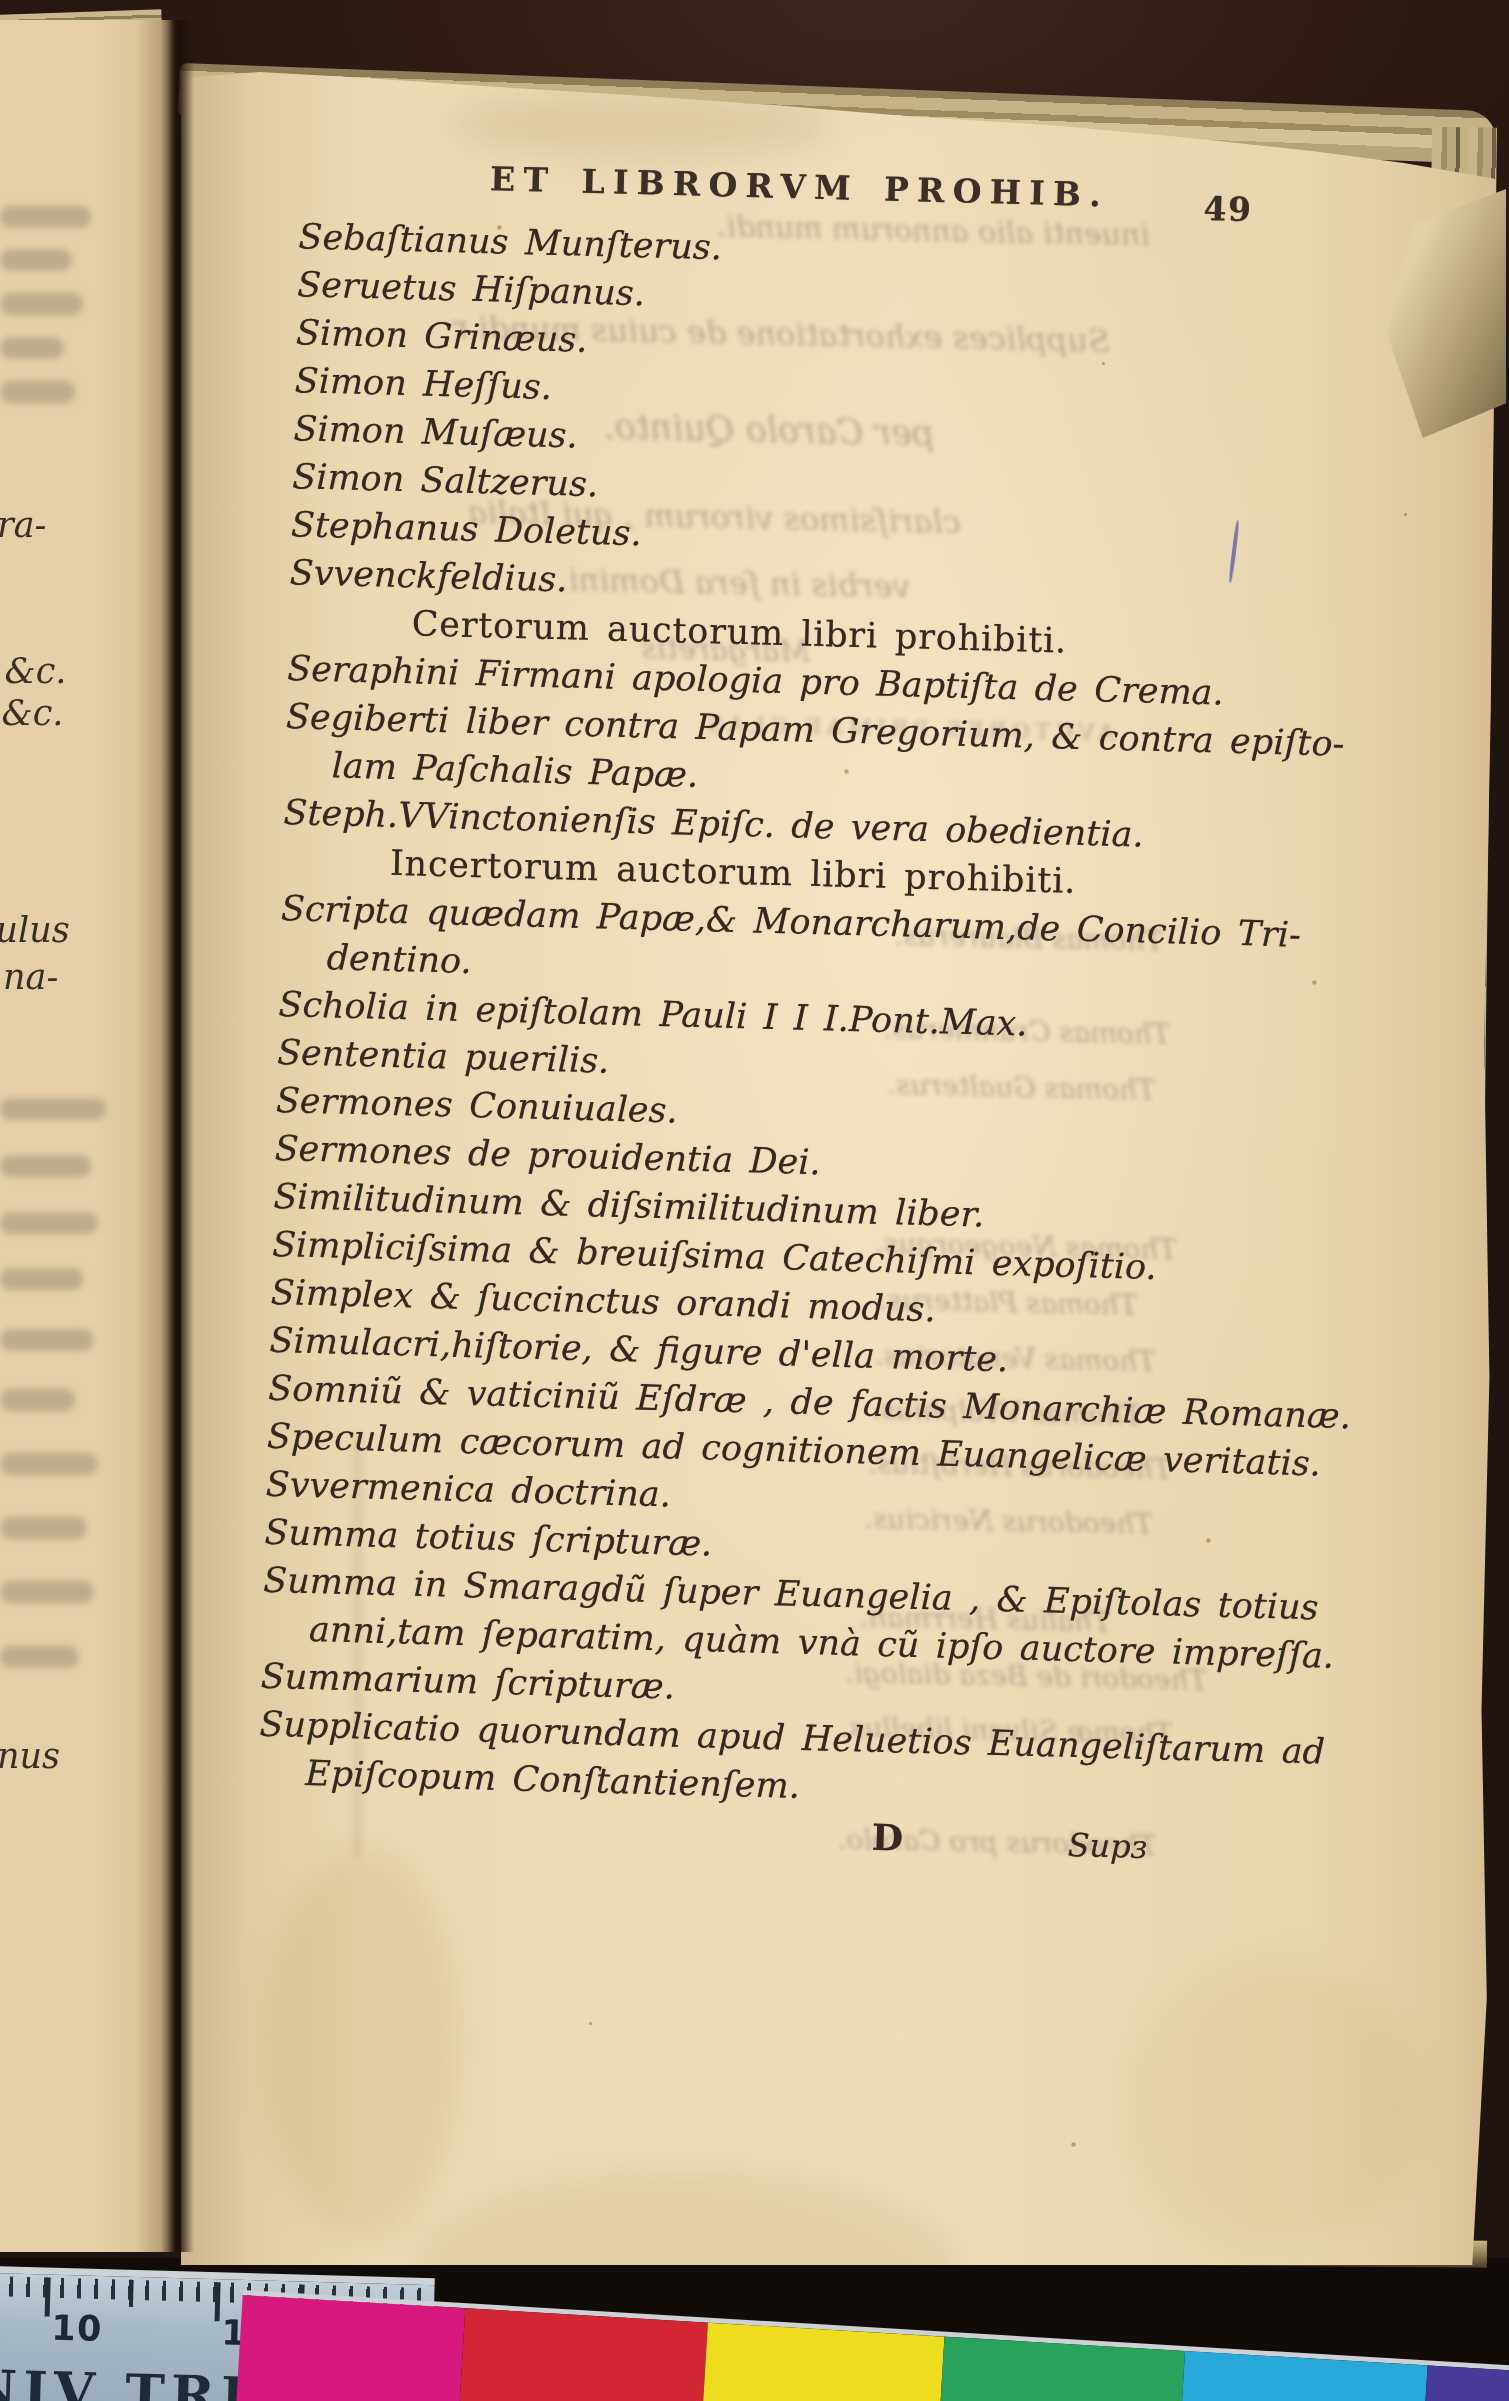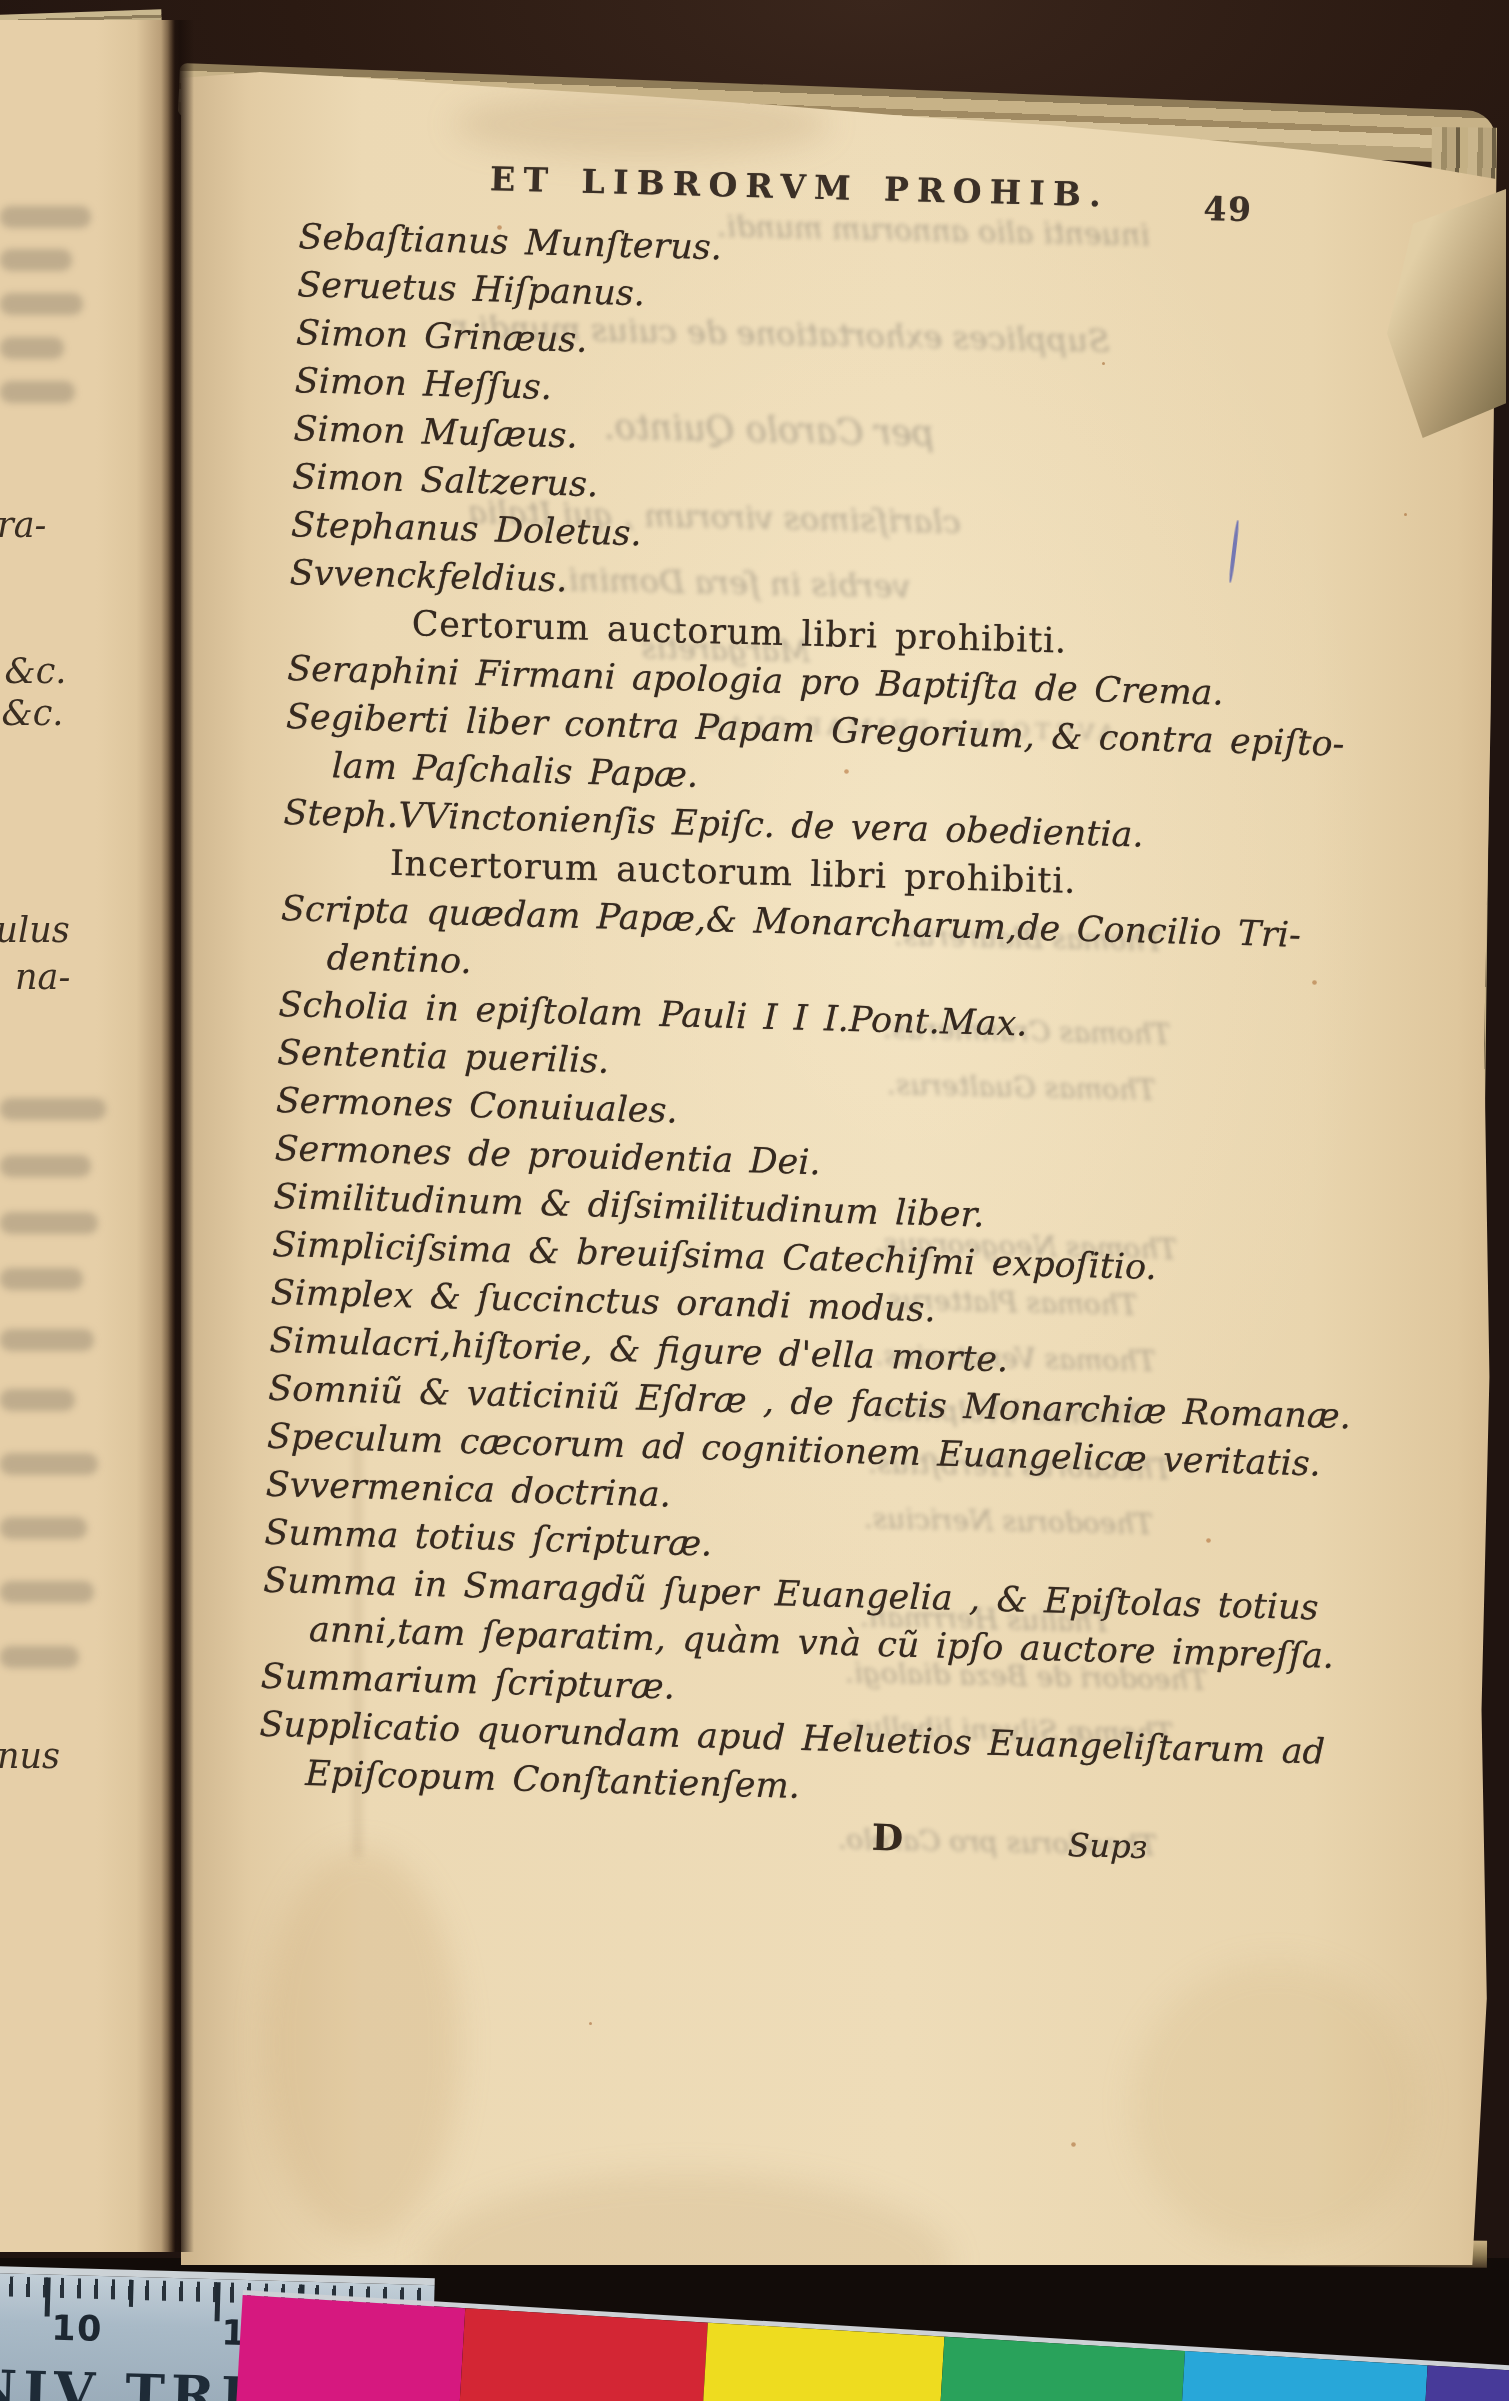--- a/index.html
+++ b/index.html
@@ -106,21 +106,21 @@
       <div class="smudge" style="left: 0px; top: 1497px; width: 87px;"></div>
       <div class="smudge" style="left: 0px; top: 1561px; width: 94px;"></div>
       <div class="smudge" style="left: 0px; top: 1626px; width: 79px;"></div>
     </div>
   <div>
 
   <div class="frag" style="left: -3px; top: 485px;">ra-</div>
       <div class="frag" style="left: 4.5px; top: 631px;">&amp;c.</div>
       <div class="frag" style="left: 1.5px; top: 673px;">&amp;c.</div>
       <div class="frag" style="left: -4.5px; top: 890px;">ulus</div>
-      <div class="frag" style="left: 15px; top: 937px;">na-</div>
+      <div class="frag" style="left: 3px; top: 937px;">na-</div>
       <div class="frag" style="left: -3px; top: 1716px;">nus</div>
     </div>
 </div>
 <div class="gutter"></div>
 
 <div class="paper">
   <div class="stain" style="left:83px;top:1804px;width:196px;height:392px;background:rgba(190,150,95,.20);"></div>
   <div class="stain" style="left:242px;top:2128px;width:528px;height:181px;background:rgba(185,150,100,.18);"></div>
   <div class="stain" style="left:951px;top:1917px;width:287px;height:287px;background:rgba(200,165,110,.16);"></div>
   <div class="stain" style="left:272px;top:45px;width:377px;height:68px;background:rgba(160,130,85,.18);"></div>

